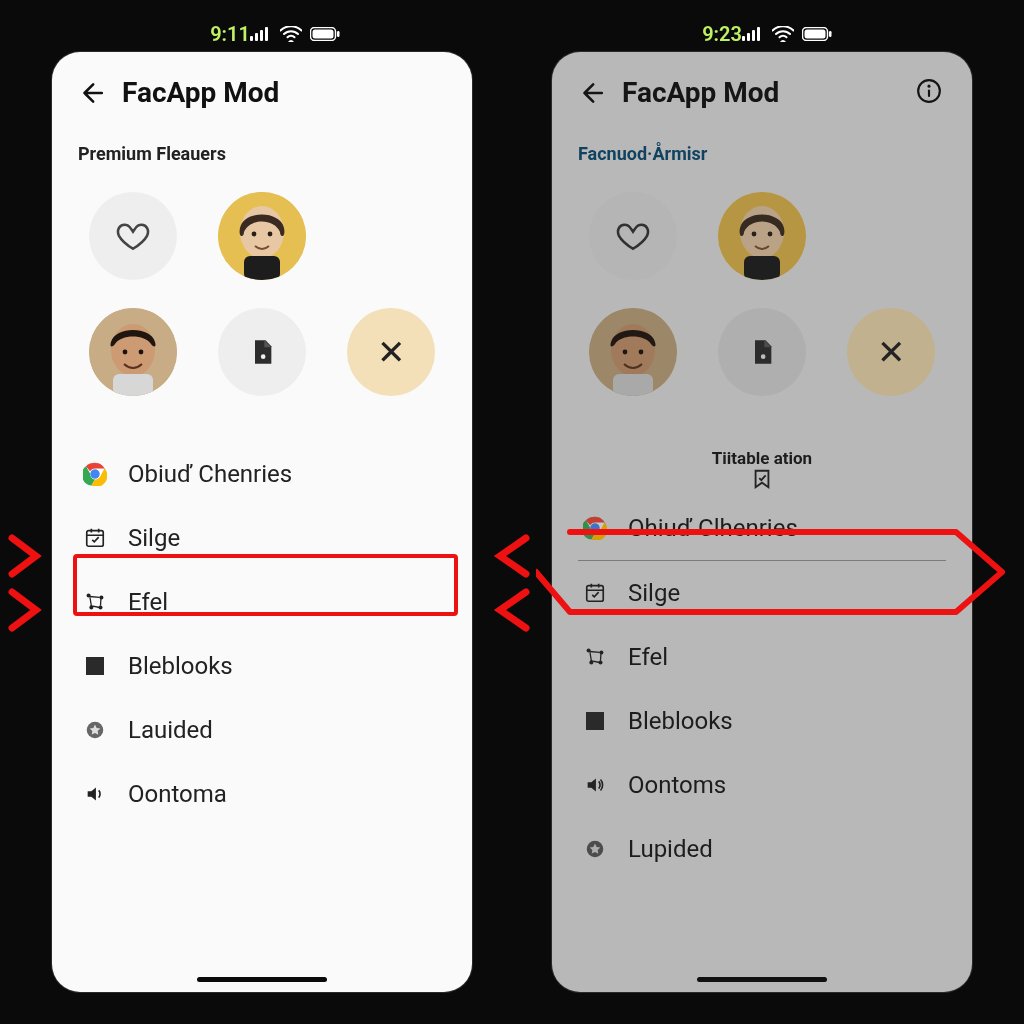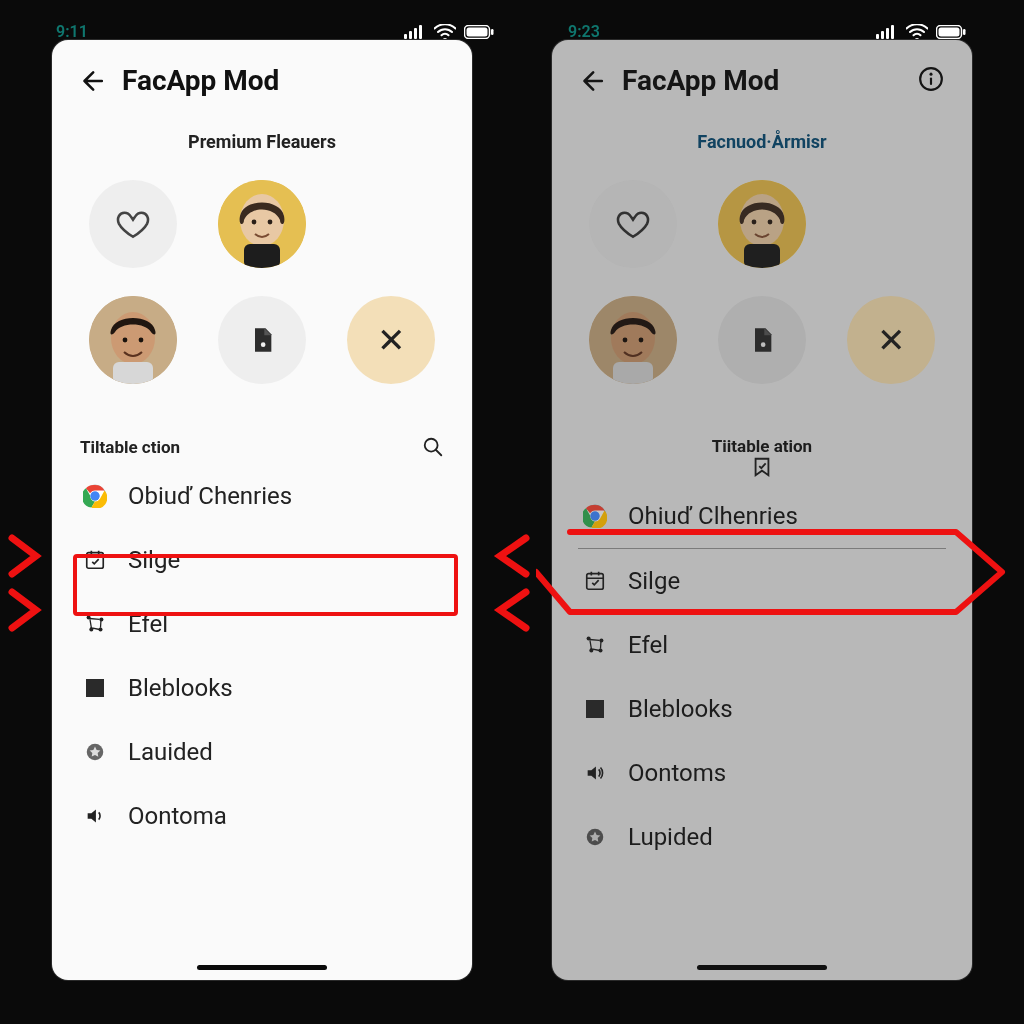--- a/index.html
+++ b/index.html
@@ -15,43 +15,42 @@
     width: 1024px;
     height: 1024px;
   }
 
   
   .statusbar {
     position: absolute;
     top: 22px;
     width: 470px;
     display: flex;
-    justify-content: space-between;
+    justify-content: center;
     align-items: center;
-    color: #0f766e;
-    font-size: 16px;
+    color: #bef264;
+    font-size: 20px;
     font-weight: 600;
     padding: 0 16px;
   }
   .statusbar.left  { left: 40px; }
   .statusbar.right { left: 552px; width: 430px; }
   .statusbar .indicators { display: flex; gap: 8px; align-items: center; }
   .statusbar svg { display: block; }
 
   
   .phone {
     position: absolute;
-    top: 40px;
+    top: 52px;
     width: 420px;
     height: 940px;
     background: #fafafa;
-    border-radius: 16px;
+    border-radius: 28px;
     box-shadow: 0 0 0 1px #2a2a2a;
     overflow: hidden;
-    text-align: center;
   }
   .phone.left  { left: 52px; }
   .phone.right { left: 552px; background: #b8b8b8; }
   .phone.right .screen { filter: brightness(0.86) contrast(0.94); }
   .phone.right .header .title { color:#111; }
 
   .screen {
     position: relative;
     width: 100%;
     height: 100%;
@@ -265,27 +264,20 @@
           <svg width="28" height="28" viewBox="0 0 24 24">
               <path d="M6 2h9l5 5v15H6z" fill="#2d2d2d"></path>
               <path d="M14 2v6h6" fill="#555"></path>
               <circle cx="13" cy="16" r="2" fill="#f0f0f0"></circle>
             </svg>
         </div>
         <div class="circle cream" data-glyph="✕" style="position: relative;"></div>
       </div>
 
       <div class="list">
-        <div class="list-header">
-          <span>Tiltable ction</span>
-          <svg width="22" height="22" viewBox="0 0 24 24">
-              <circle cx="10" cy="10" r="7" fill="none" stroke="#222" stroke-width="2"></circle>
-              <line x1="15" y1="15" x2="21" y2="21" stroke="#222" stroke-width="2" stroke-linecap="round"></line>
-            </svg>
-        </div>
 
         <div class="list-item">
           <span class="icon">
             <svg width="24" height="24" viewBox="0 0 24 24">
                 <circle cx="12" cy="12" r="11" fill="#fff" stroke="#bbb"></circle>
                 <circle cx="12" cy="12" r="4.5" fill="#4285F4"></circle>
                 <path d="M12 1a11 11 0 0 1 9.5 5.4H12a5.6 5.6 0 0 0-4.9 2.9L2.9 4.2A11 11 0 0 1 12 1z" fill="#EA4335"></path>
                 <path d="M2.9 4.2l4.2 7.3A5.6 5.6 0 0 0 12 17.6l-3.6 6A11 11 0 0 1 2.9 4.2z" fill="#34A853"></path>
                 <path d="M21.5 6.4A11 11 0 0 1 8.4 23.6l3.6-6a5.6 5.6 0 0 0 5-2.8z" fill="#FBBC05"></path>
                 <circle cx="12" cy="12" r="4.5" fill="#4285F4"></circle>

